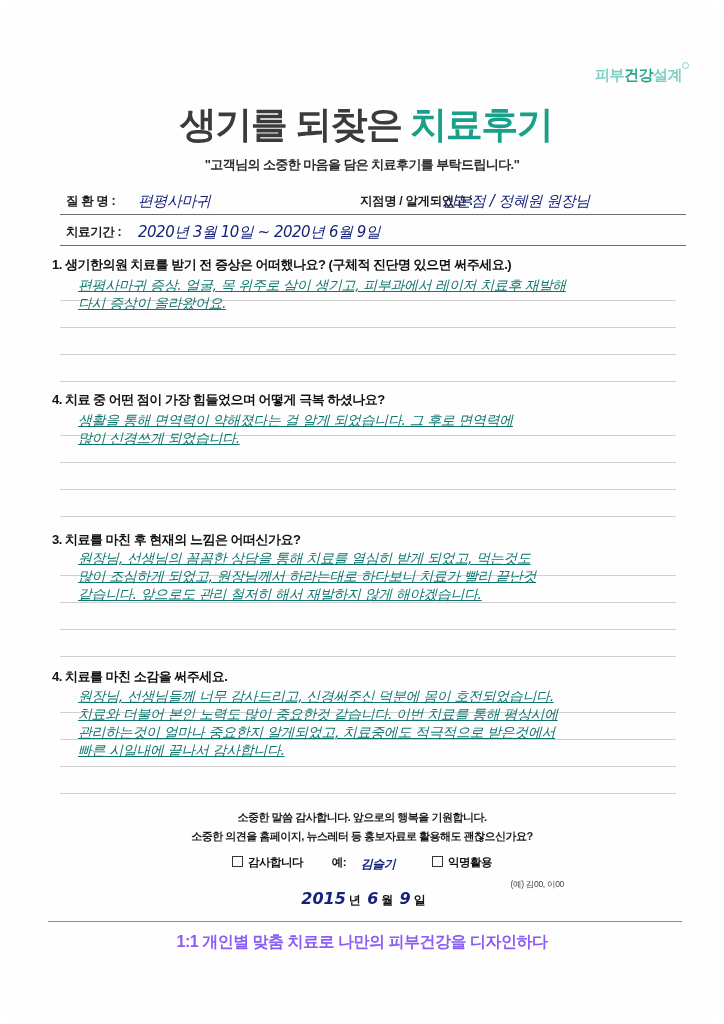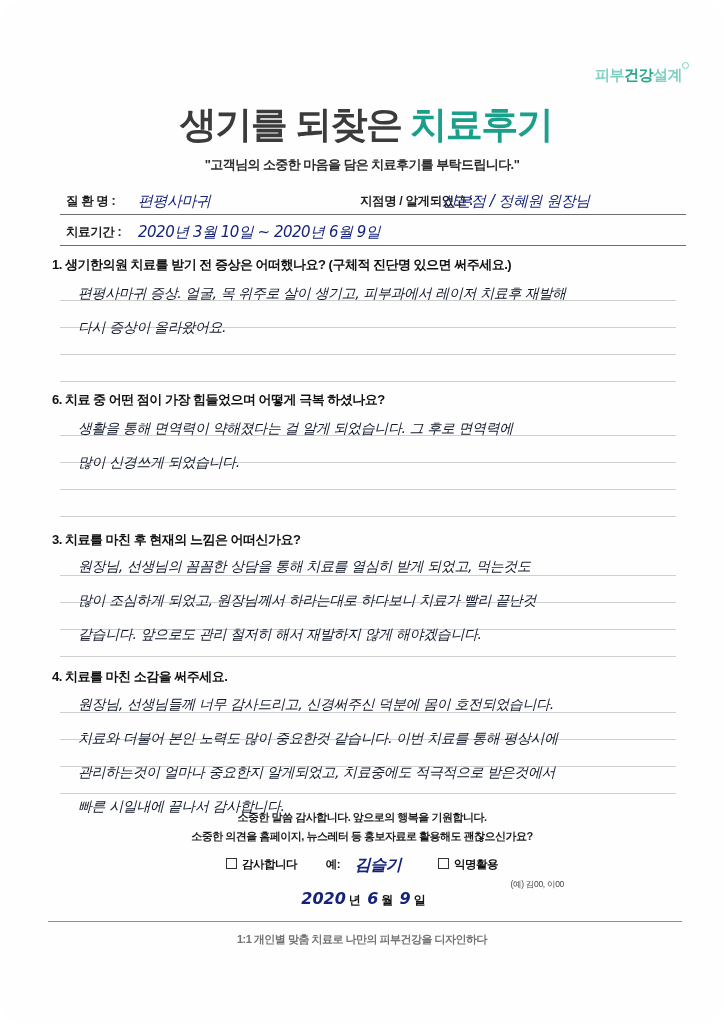--- a/index.html
+++ b/index.html
@@ -139,28 +139,29 @@
   }
   #lines1 { top: 274px; }
   #lines2 { top: 409px; }
   #lines3 { top: 549px; }
   #lines4 { top: 686px; }
 
   .answer {
     position: absolute;
     left: 78px;
     right: 55px;
-    color: #0f172a;
+    color: #0f766e;
     font-family: "DejaVu Sans", sans-serif;
     font-size: 14px;
-    line-height: 34px;
+    line-height: 18px;
     letter-spacing: -0.4px;
     font-style: italic;
     white-space: pre-wrap;
     pointer-events: none;
+    text-decoration: underline;
   }
   #ans1 { top: 276px; }
   #ans2 { top: 411px; }
   #ans3 { top: 549px; }
   #ans4 { top: 687px; }
 
   
   .foot-note {
     position: absolute;
     left: 0; right: 0;
@@ -189,21 +190,21 @@
     border: 1px solid #333;
     margin-right: 5px;
     vertical-align: -1px;
   }
   .consent-item { display: inline-block; margin: 0 10px; }
   .consent-name-label { display: inline-block; margin-left: 16px; font-weight: bold; }
   .sig-hand {
     display: inline-block;
     color: #16237a;
     font-family: "DejaVu Sans", sans-serif;
-    font-size: 16px;
+    font-size: 12px;
     font-style: italic;
     margin-left: 12px;
     vertical-align: -2px;
   }
   .example-note {
     position: absolute;
     top: 879px;
     right: 160px;
     font-size: 8.5px;
     color: #444;
@@ -233,23 +234,23 @@
     left: 48px;
     right: 42px;
     top: 921px;
     border-top: 1px solid #8d8d8d;
   }
   .tagline {
     position: absolute;
     top: 932px;
     left: 0; right: 0;
     text-align: center;
-    font-size: 11px;
-    font-weight: bold;
-    color: #737373;
+    font-size: 16px;
+    font-weight: bold;
+    color: #8b5cf6;
     letter-spacing: -0.5px;
   }
 </style>
 </head>
 <body>
 
 <div class="page">
 
   <div class="brand">
     <span class="b-reg">피부</span><span class="b-strong">건강</span><span class="b-reg">설계</span>
@@ -276,21 +277,21 @@
   <div class="q" id="q1">1. 생기한의원 치료를 받기 전 증상은 어떠했나요? (구체적 진단명 있으면 써주세요.)</div>
   <div class="lines" id="lines1">
     <div class="ln"></div>
     <div class="ln"></div>
     <div class="ln"></div>
     <div class="ln"></div>
   </div>
   <div class="answer" id="ans1">편평사마귀 증상. 얼굴, 목 위주로 살이 생기고, 피부과에서 레이저 치료후 재발해
 다시 증상이 올라왔어요.</div>
 
-  <div class="q" id="q2">6. 치료 중 어떤 점이 가장 힘들었으며 어떻게 극복 하셨나요?</div>
+  <div class="q" id="q2">4. 치료 중 어떤 점이 가장 힘들었으며 어떻게 극복 하셨나요?</div>
   <div class="lines" id="lines2">
     <div class="ln"></div>
     <div class="ln"></div>
     <div class="ln"></div>
     <div class="ln"></div>
   </div>
   <div class="answer" id="ans2">생활을 통해 면역력이 약해졌다는 걸 알게 되었습니다. 그 후로 면역력에
 많이 신경쓰게 되었습니다.</div>
 
   <div class="q" id="q3">3. 치료를 마친 후 현재의 느낌은 어떠신가요?</div>
@@ -325,21 +326,21 @@
     </span>
     <span class="consent-name-label">예:</span>
     <span class="sig-hand">김슬기</span>
     <span class="consent-item" style="margin-left:34px">
       <span class="cbox"></span><span>익명활용</span>
     </span>
   </div>
   <div class="example-note">(예) 김00, 이00</div>
 
   <div class="date-line">
-    <span class="hw-date">2020</span><span>년</span>
+    <span class="hw-date">2015</span><span>년</span>
     <span class="hw-date">6</span><span>월</span>
     <span class="hw-date">9</span><span>일</span>
   </div>
 
   <div class="rule"></div>
   <div class="tagline">1:1 개인별 맞춤 치료로 나만의 피부건강을 디자인하다</div>
 
 </div>
 
 </body></html>

